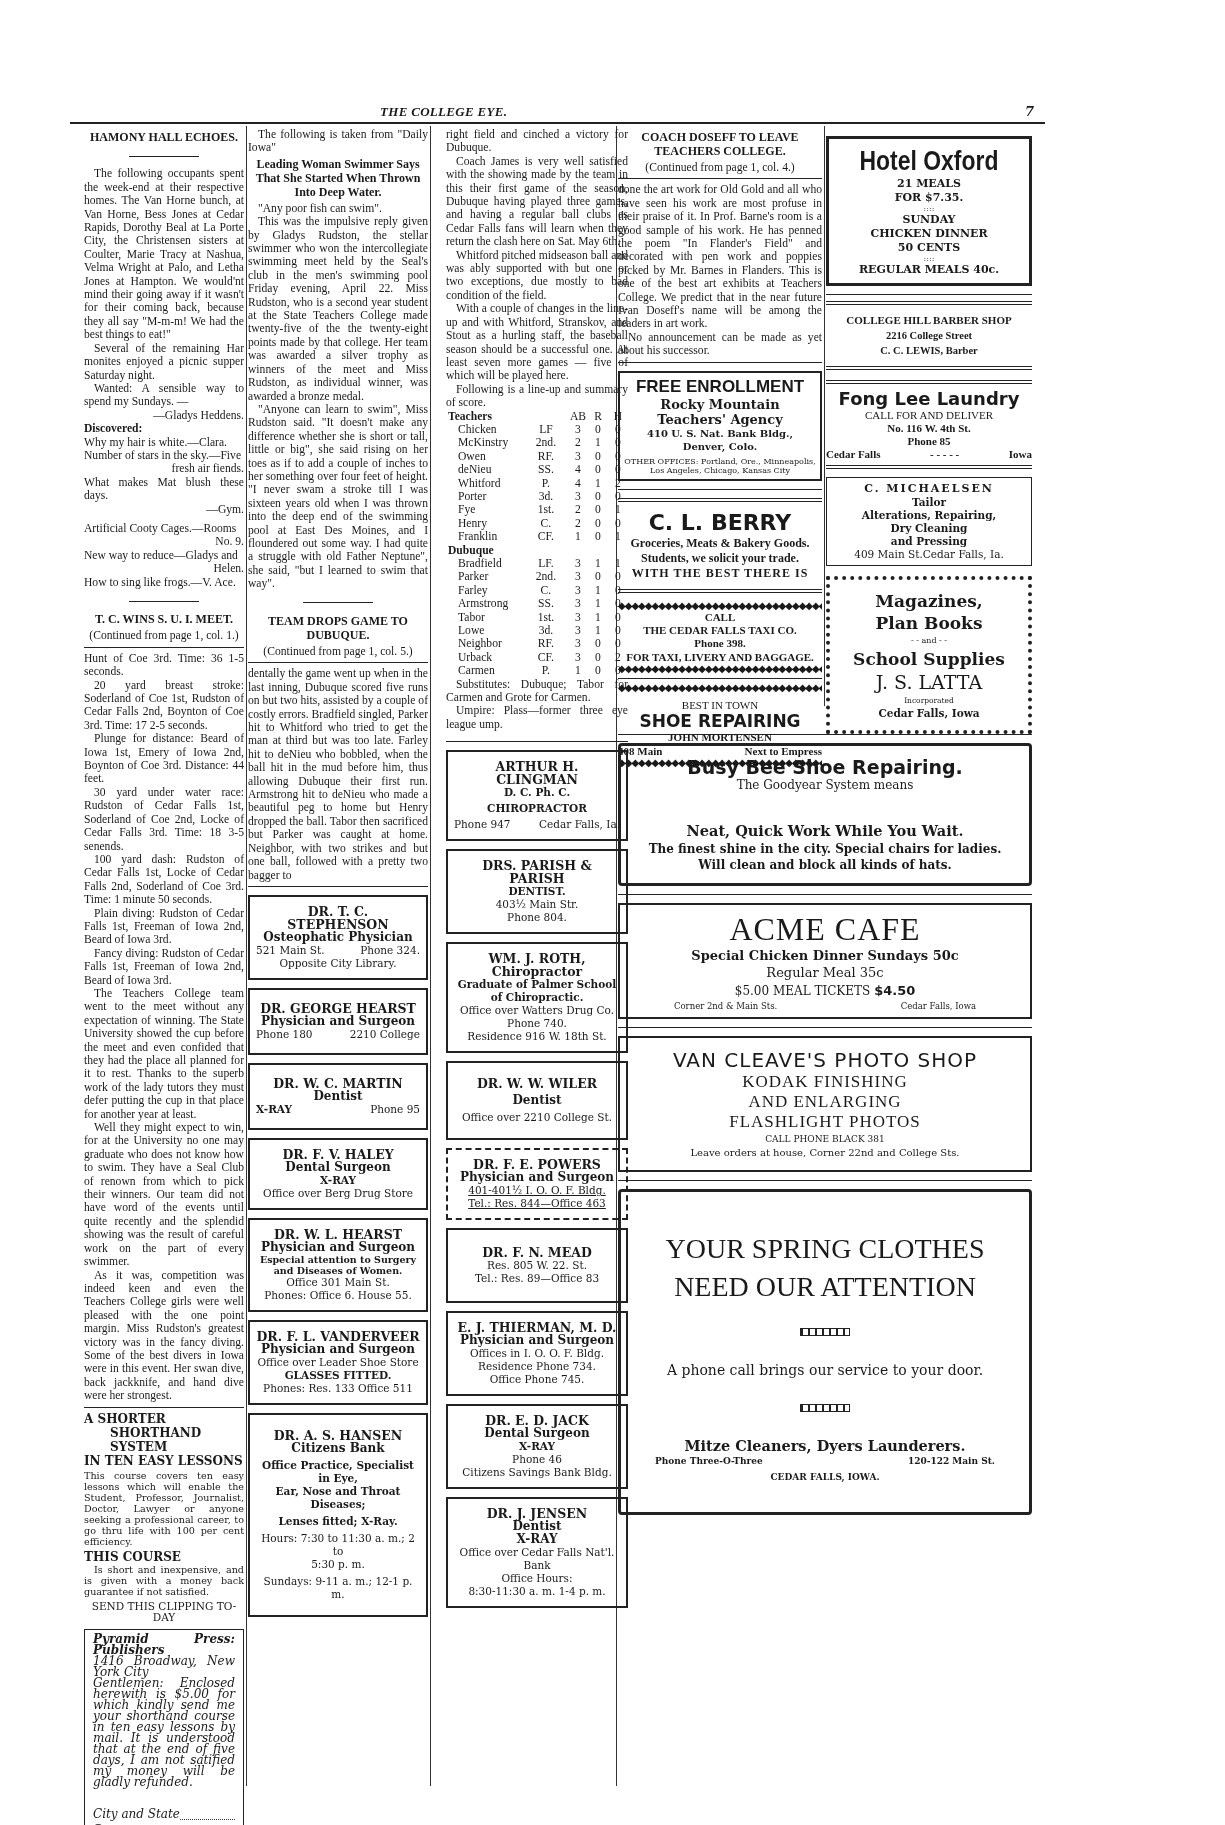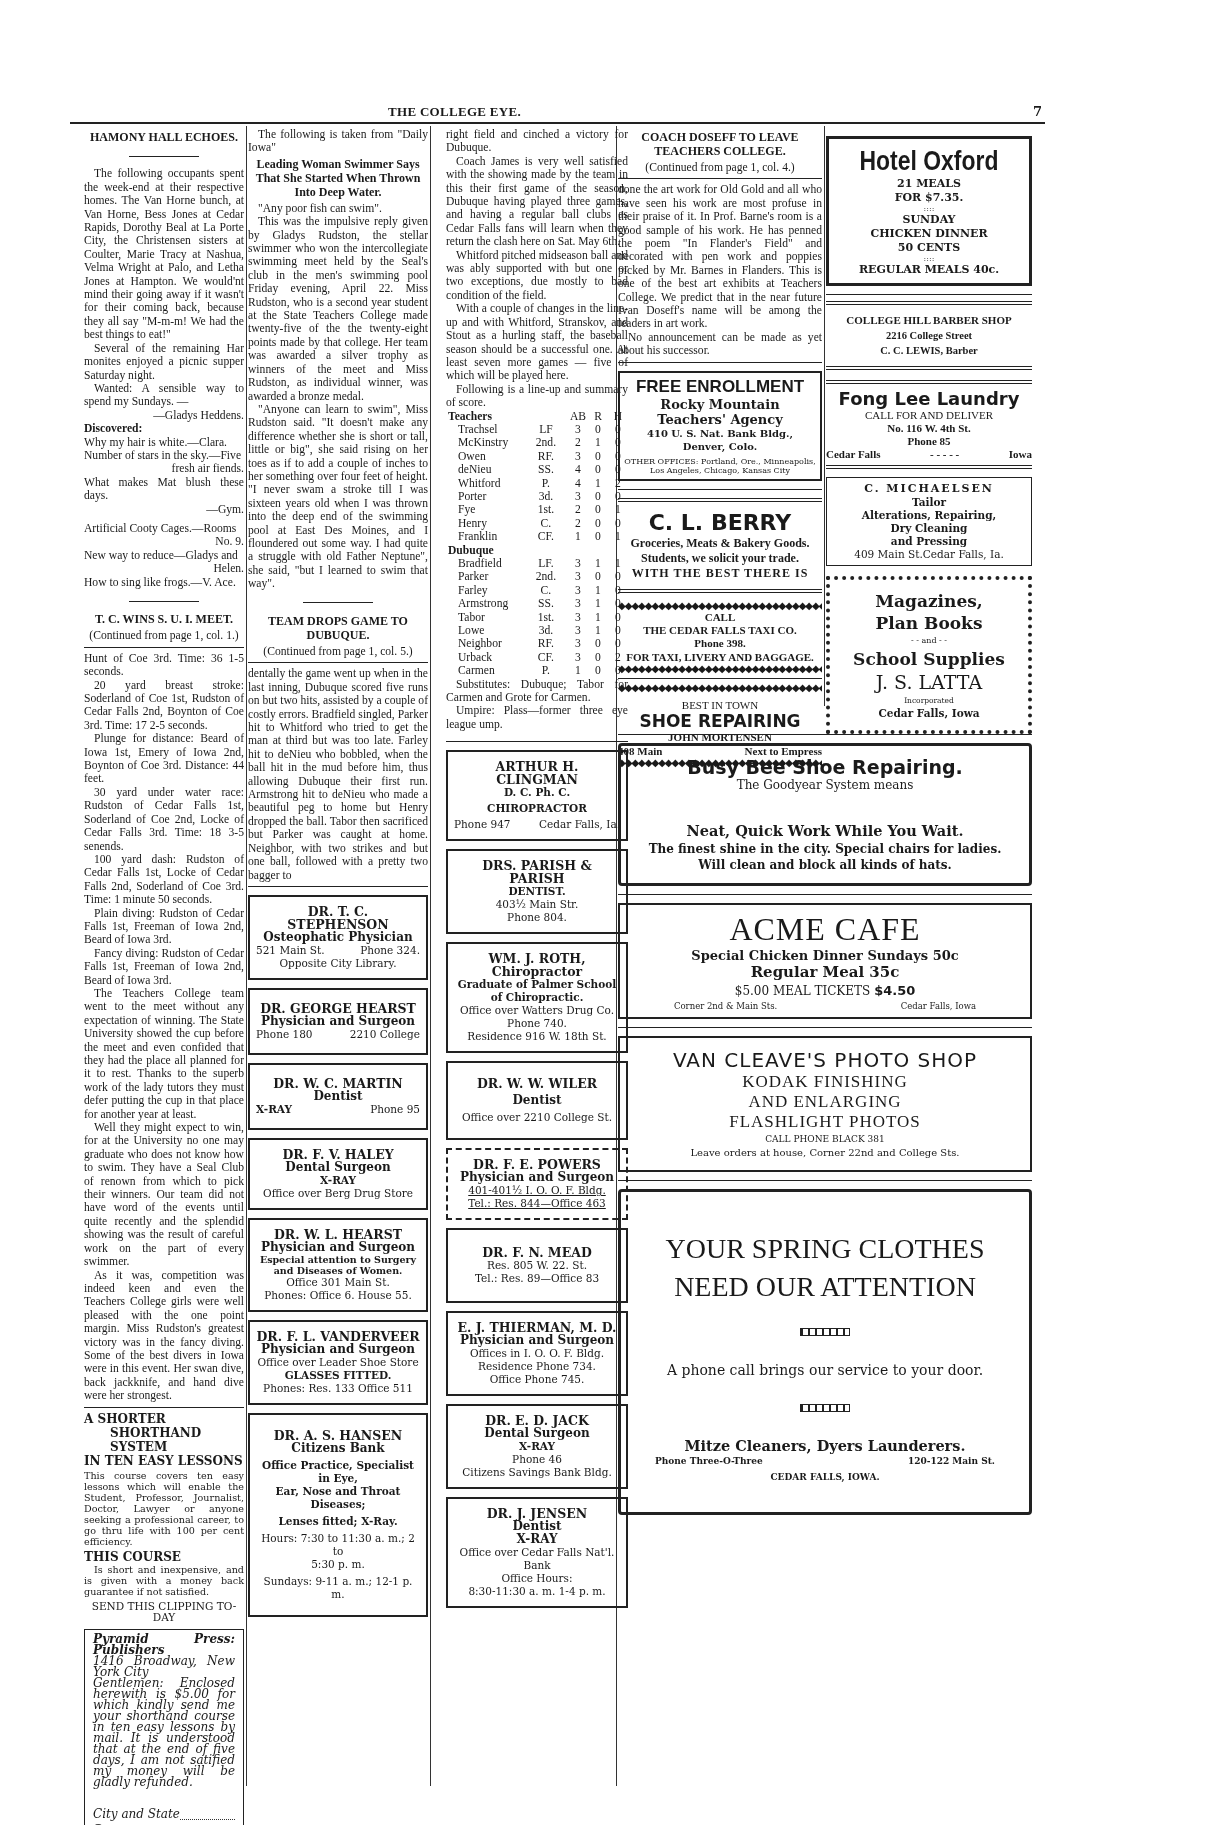--- a/index.html
+++ b/index.html
@@ -1,18 +1,18 @@
 <!DOCTYPE html>
 <html><head>
 <meta charset="utf-8">
 <style>
   html,body{margin:0;padding:0;background:#fff;}
   body{width:1225px;height:1825px;position:relative;overflow:hidden;font-family:"DejaVu Serif","Liberation Serif",serif;color:#1a1a1a;}
   .page{position:absolute;left:70px;top:96px;width:975px;height:1705px;}
-  .masthead{position:absolute;left:8px;top:0;width:975px;height:26px;}
+  .masthead{position:absolute;left:0;top:0;width:975px;height:26px;font-style:italic;}
   .masthead .title{position:absolute;left:310px;top:8px;font-family:"Liberation Serif",serif;font-weight:bold;font-size:13px;letter-spacing:.3px;}
   .masthead .pnum{position:absolute;left:955px;top:8px;font-weight:bold;font-size:13px;}
   .toprule{position:absolute;left:0;top:26px;width:975px;border-top:2px solid #222;}
   .col{position:absolute;top:32px;font-family:"Liberation Serif",serif;font-size:11.6px;line-height:13.4px;text-align:justify;}
   .c1{left:14px;width:160px;}
   .c2{left:178px;width:180px;}
   .c3{left:376px;width:182px;}
   .c4{left:548px;width:204px;}
   .c5{left:756px;width:206px;}
   .vrule{position:absolute;top:30px;border-left:1px solid #333;}
@@ -199,21 +199,21 @@
 
     <table class="box" id="boxscore">
       <tbody id="boxscore-body">
           <tr>
             <td colspan="2" style="font-weight: bold;">Teachers</td>
             <td class="n">AB</td>
             <td class="n">R</td>
             <td class="n">H</td>
           </tr>
           <tr>
-            <td class="nm">Trachsel</td>
+            <td class="nm">Chicken</td>
             <td class="pos">LF</td>
             <td class="n">3</td>
             <td class="n">0</td>
             <td class="n">0</td>
           </tr>
           <tr>
             <td class="nm">McKinstry</td>
             <td class="pos">2nd.</td>
             <td class="n">2</td>
             <td class="n">1</td>
@@ -516,21 +516,21 @@
     <div class="ad" style="border-width:3px;border-radius:4px;padding:10px 14px;">
       <div class="big-sans" style="font-size:19px;line-height:22px;">Busy Bee Shoe Repairing.</div>
       <div style="font-size:12px;line-height:15px;">The Goodyear System means</div>
       <div style="font-weight:bold;font-size:14.5px;line-height:20px;margin-top:28px;">Neat, Quick Work While You Wait.</div>
       <div style="font-weight:bold;font-size:12px;line-height:16px;">The finest shine in the city.  Special chairs for ladies.  Will clean and block all kinds of hats.</div>
     </div>
     <div style="border-top:1px solid #222;margin:8px 0;"></div>
     <div class="ad" style="border-width:2px;padding:6px 14px;">
       <div style="font-family:'Liberation Serif',serif;font-size:32px;line-height:36px;letter-spacing:1px;">ACME CAFE</div>
       <div style="font-weight:bold;font-size:13px;line-height:17px;">Special Chicken Dinner Sundays 50c</div>
-      <div style="font-weight:bold;font-size:15px;line-height:17px;">Regular Meal 35c</div>
+      <div style="font-weight:normal;font-size:13px;line-height:17px;">Regular Meal 35c</div>
       <div style="font-size:12px;line-height:20px;"><span>$5.00 MEAL TICKETS</span> <span class="big-sans" style="font-size:13px;">$4.50</span></div>
       <div style="display:flex;justify-content:space-between;font-size:8.5px;padding:0 40px;">
           <span>Corner 2nd &amp; Main Sts.</span>
           <span>Cedar Falls, Iowa</span>
         </div>
     </div>
     <div style="border-top:1px solid #222;margin:8px 0;"></div>
     <div class="ad" style="border-width:2px;padding:10px 14px;">
       <div style="font-family:'DejaVu Sans',sans-serif;font-size:20px;line-height:24px;letter-spacing:1px;">VAN CLEAVE'S PHOTO SHOP</div>
       <div style="font-family:'Liberation Serif',serif;font-size:17px;line-height:20px;letter-spacing:1px;">KODAK FINISHING</div>

